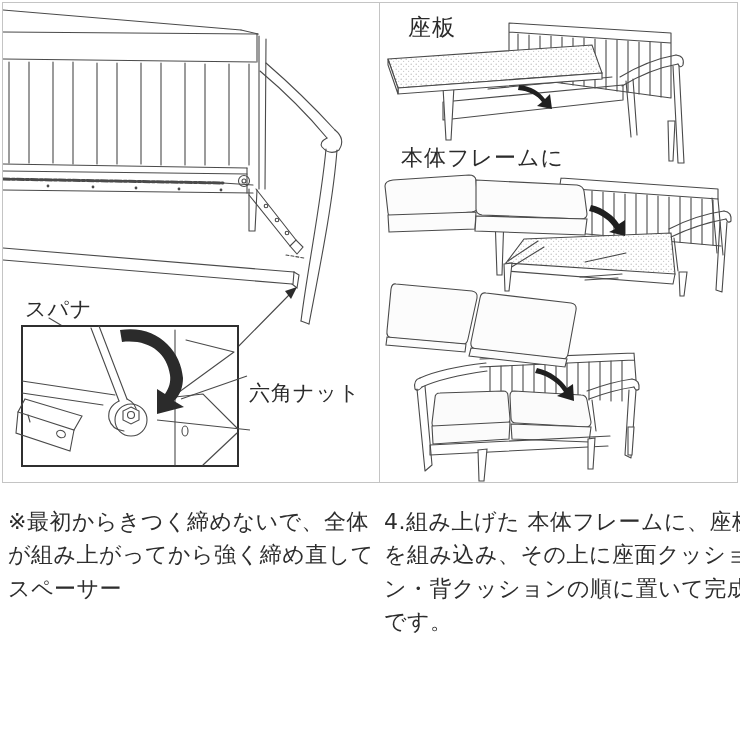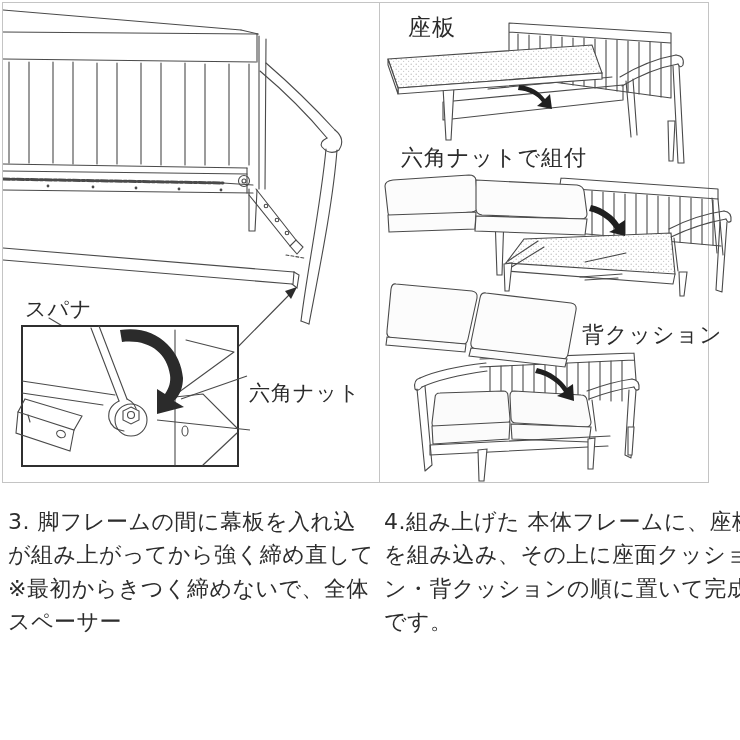--- a/index.html
+++ b/index.html
@@ -1,20 +1,20 @@
 <!DOCTYPE html>
 <html><head>
 <meta charset="utf-8">
 <style>
   html,body{margin:0;padding:0;background:#ffffff;}
   .page{position:relative;width:740px;height:740px;background:#ffffff;overflow:hidden;
         font-family:"DejaVu Sans","Liberation Sans",sans-serif;color:#2f2f2f;}
   .panel{position:absolute;top:2px;height:481px;background:#ffffff;border:1px solid #c4c4c4;box-sizing:border-box;}
   .panel-left{left:2px;width:420px;}
-  .panel-right{left:379px;width:330px;}
+  .panel-right{left:379px;width:359px;}
   .panel svg{position:absolute;left:0;top:0;}
   .dlabel{position:absolute;white-space:nowrap;color:#2b2b2b;letter-spacing:1px;}
   .dlabel.s21{font-size:21px;}
   .dlabel.s22{font-size:22px;}
   .dlabel.s23{font-size:23px;}
   .caption{position:absolute;white-space:nowrap;font-size:22px;color:#2d2d2d;}
   .caption .cline{height:33.4px;line-height:33.4px;letter-spacing:0.5px;}
   .caption-left{left:8px;top:505px;}
   .caption-right{left:384px;top:505px;}
 </style>
@@ -199,28 +199,26 @@
         <polygon points="248,424 254,424 252,452 248,452" fill="#ffffff"></polygon>
 
         <path d="M16,281 L92,288 Q98,289 97,295 L88,336 Q87,342 81,341 L12,335 Q6,334 7,328 L11,286 Q12,280 16,281 Z" fill="#fcfcfc"></path>
         <polygon points="7,334 86,341 85,349 6,342" fill="#fcfcfc"></polygon>
         <path d="M106,290 L191,300 Q197,301 196,307 L188,351 Q187,357 181,356 L96,346 Q90,345 91,339 L100,295 Q101,289 106,290 Z" fill="#fcfcfc"></path>
         <polygon points="91,345 187,356 185,364 89,353" fill="#fcfcfc"></polygon>
         <path d="M157,365 C171,368 182,377 187,385 L193,381 L194,398 L177,393 L184,389 C179,381 170,373 155,370 Z" fill="#1f1f1f" stroke="none"></path>
       </g>
     </svg>
     <div class="dlabel s23" style="left:28px;top:9px">座板</div>
-    <div class="dlabel s22" style="left:21px;top:140px">六角ナットで組付</div>
-    <div class="dlabel s22" style="left:202px;top:317px">背クッション</div>
+    <div class="dlabel s22" style="left:21px;top:140px">本体フレームに</div>
   </div>
 
   <div class="caption caption-left">
-    <div class="cline">3. 脚フレームの間に幕板を入れ込</div>
+    <div class="cline">※最初からきつく締めないで、全体</div>
     <div class="cline">が組み上がってから強く締め直して</div>
-    <div class="cline">※最初からきつく締めないで、全体</div>
     <div class="cline">スペーサー</div>
   </div>
   <div class="caption caption-right">
     <div class="cline">4.組み上げた 本体フレームに、座板</div>
     <div class="cline">を組み込み、その上に座面クッショ</div>
     <div class="cline">ン・背クッションの順に置いて完成</div>
     <div class="cline">です。</div>
   </div>
 
 </div>

